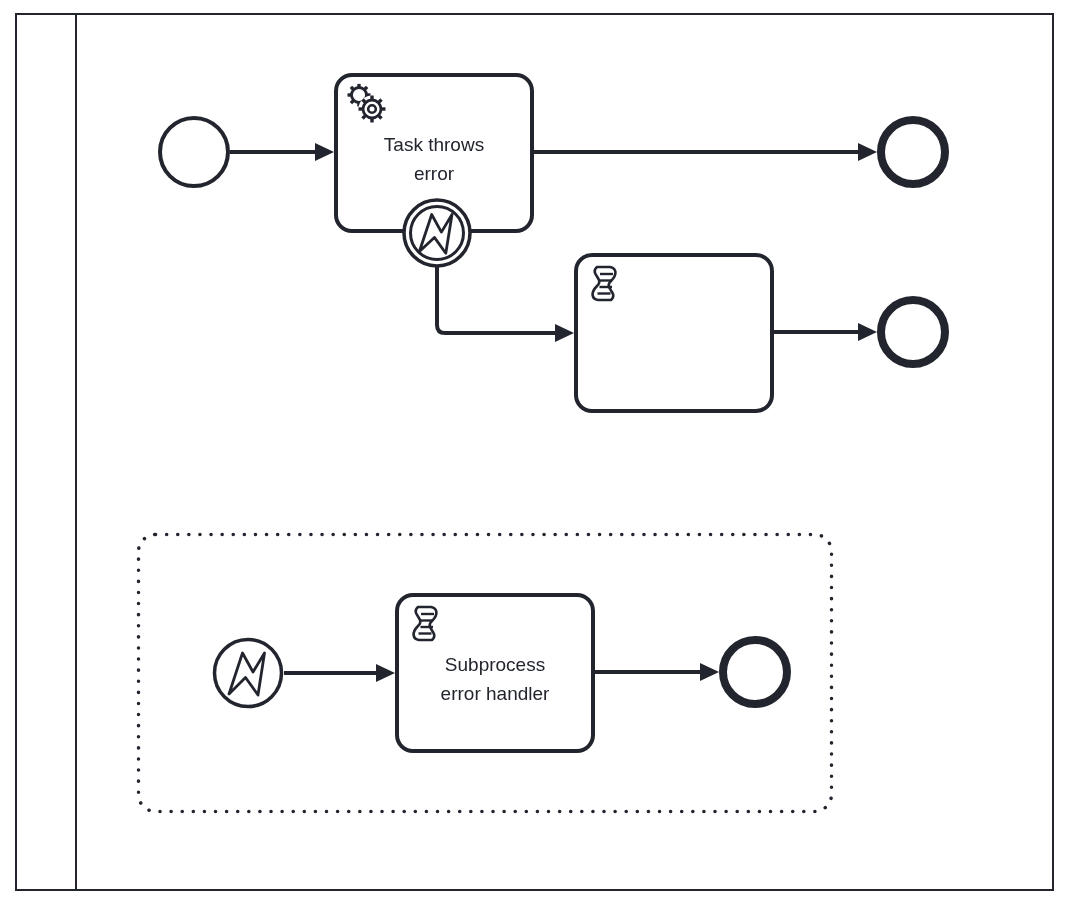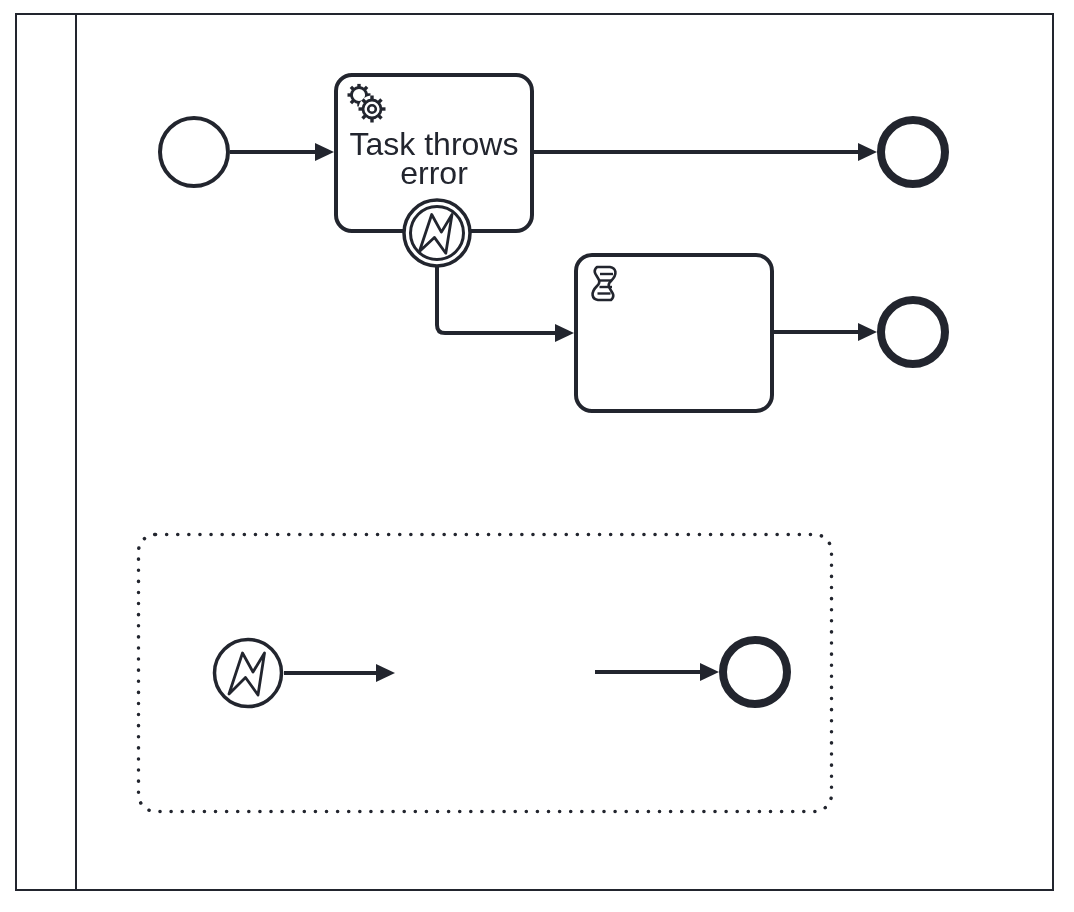--- a/index.html
+++ b/index.html
@@ -18,21 +18,21 @@
     position:absolute; left:0; top:0; width:60px; height:100%;
     box-sizing:border-box; border-right:2.5px solid var(--stroke);
   }
   
   .task {
     position:absolute; width:200px; height:160px; box-sizing:border-box;
     border:4px solid var(--stroke); border-radius:18px; background:#fff;
     display:flex; align-items:center; justify-content:center;
   }
   .task-label {
-    font-size:32px; line-height:29px; text-align:center; white-space:pre-line;
+    font-size:19px; line-height:29px; text-align:center; white-space:pre-line;
     color:var(--stroke); margin-top:12px;
   }
   .task-icon { position:absolute; top:6px; left:7px; }
   #task-throws-error   { left:334px; top:73px;  }
   #boundary-error-handler { left:574px; top:253px; }
   #subprocess-error-handler { left:395px; top:593px; }
   
   .event {
     position:absolute; width:72px; height:72px; box-sizing:border-box;
     border-radius:50%; background:#fff; border:4px solid var(--stroke);
@@ -152,14 +152,27 @@
           <path d="M12.5,30.5 H25.5"></path>
       </g>
     </svg>
   </div>
 
   <svg class="evt-svg" id="error-start-event" width="72" height="72" viewBox="0 0 72 72">
     <circle class="outl" stroke-width="3.5" cx="36" cy="36" r="33.5"></circle>
     <polygon class="outl" stroke-width="2.8" stroke-linejoin="round" points="17,57 30.5,16 41,35 52.5,16 46,58 33.5,40.5"></polygon>
   </svg>
 
+  <div class="task" id="subprocess-error-handler">
+    <svg class="task-icon" width="36" height="40" viewBox="0 0 36 40">
+      <path class="outl" stroke-width="2.6" stroke-linejoin="round" d="M 12,4 C 4,11 20,16 12,23 C 5,30 7,36 13,37 L 26,37 C 34,30 18,25 26,18 C 33,11 31,5 25,4 Z"></path>
+      <g class="outn" stroke-width="2.4">
+        <path d="M15,11 H28"></path>
+          <path d="M13.5,17.5 H26.5"></path>
+        <path d="M14.5,24 H27"></path>
+          <path d="M12.5,30.5 H25.5"></path>
+      </g>
+    </svg>
+    <div class="task-label">Subprocess
+error handler</div>
+  </div>
 
 </div>
 
 </body></html>

